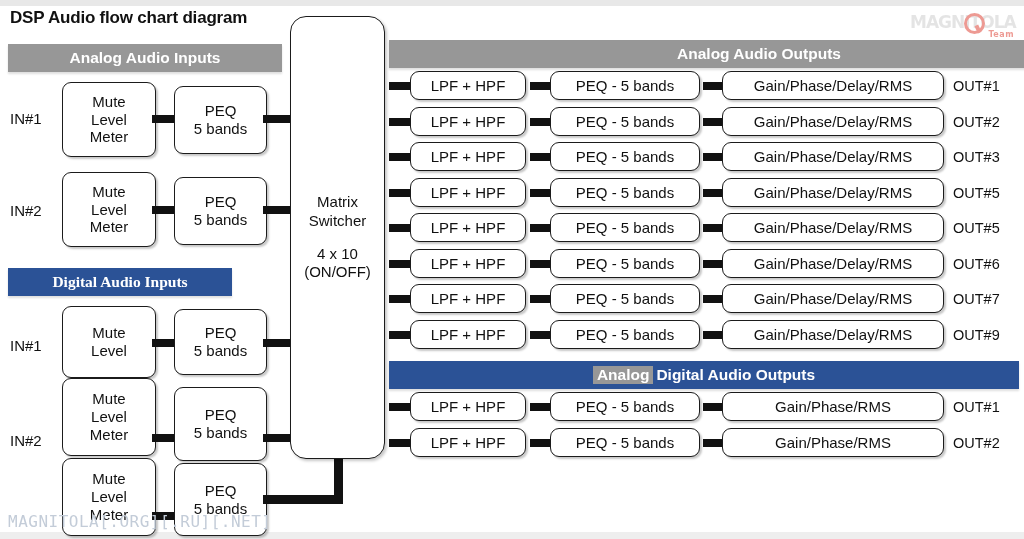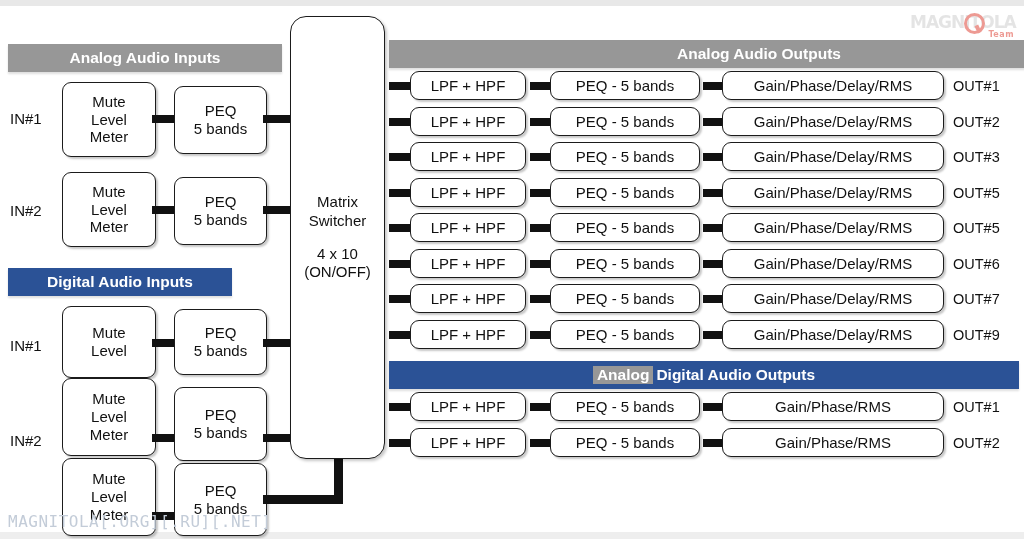--- a/index.html
+++ b/index.html
@@ -113,20 +113,21 @@
   }
 </style>
 </head>
 <body>
 
 <div id="root">
 
   <div class="edge-rule top"></div>
   <div class="edge-rule bottom"></div>
 
+  <div class="page-title">DSP Audio flow chart diagram</div>
 
   <div class="sect-bar grey" style="left:8px;top:44px;width:274px;height:28px;">
     <span>Analog Audio Inputs</span>
   </div>
 
   <div class="lbl" style="left:10px;top:110px;">IN#1</div>
   <div class="blk multiline" style="left:62px;top:82px;width:94px;height:75px;">
     <span class="ln">Mute</span>
     <span class="ln">Level</span>
     <span class="ln">Meter</span>
@@ -144,21 +145,21 @@
     <span class="ln">Level</span>
     <span class="ln">Meter</span>
   </div>
   <div class="stub" style="left:152px;top:206px;width:28px;"></div>
   <div class="blk multiline" style="left:174px;top:177px;width:93px;height:68px;">
     <span class="ln">PEQ</span>
     <span class="ln">5 bands</span>
   </div>
   <div class="stub" style="left:263px;top:206px;width:36px;"></div>
 
-  <div class="sect-bar blue" style="left:8px;top:268px;width:224px;height:28px;">
+  <div class="sect-bar blue" style="left:8px;top:268px;width:224px;height:28px;font-family:Liberation Serif, serif;">
     <span>Digital Audio Inputs</span>
   </div>
 
   <div class="lbl" style="left:10px;top:337px;">IN#1</div>
   <div class="blk multiline" style="left:62px;top:306px;width:94px;height:72px;">
     <span class="ln">Mute</span>
     <span class="ln">Level</span>
   </div>
   <div class="stub" style="left:152px;top:339px;width:28px;"></div>
   <div class="blk multiline" style="left:174px;top:309px;width:93px;height:66px;">

